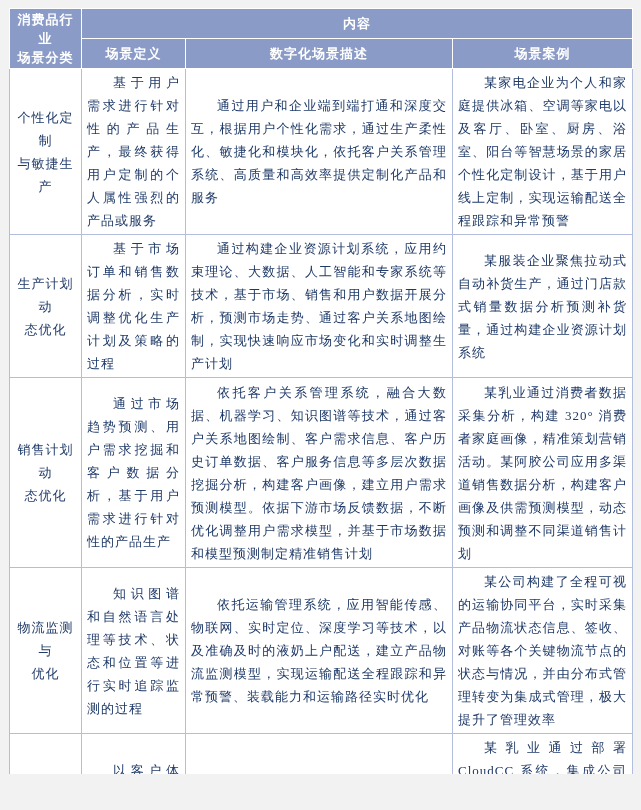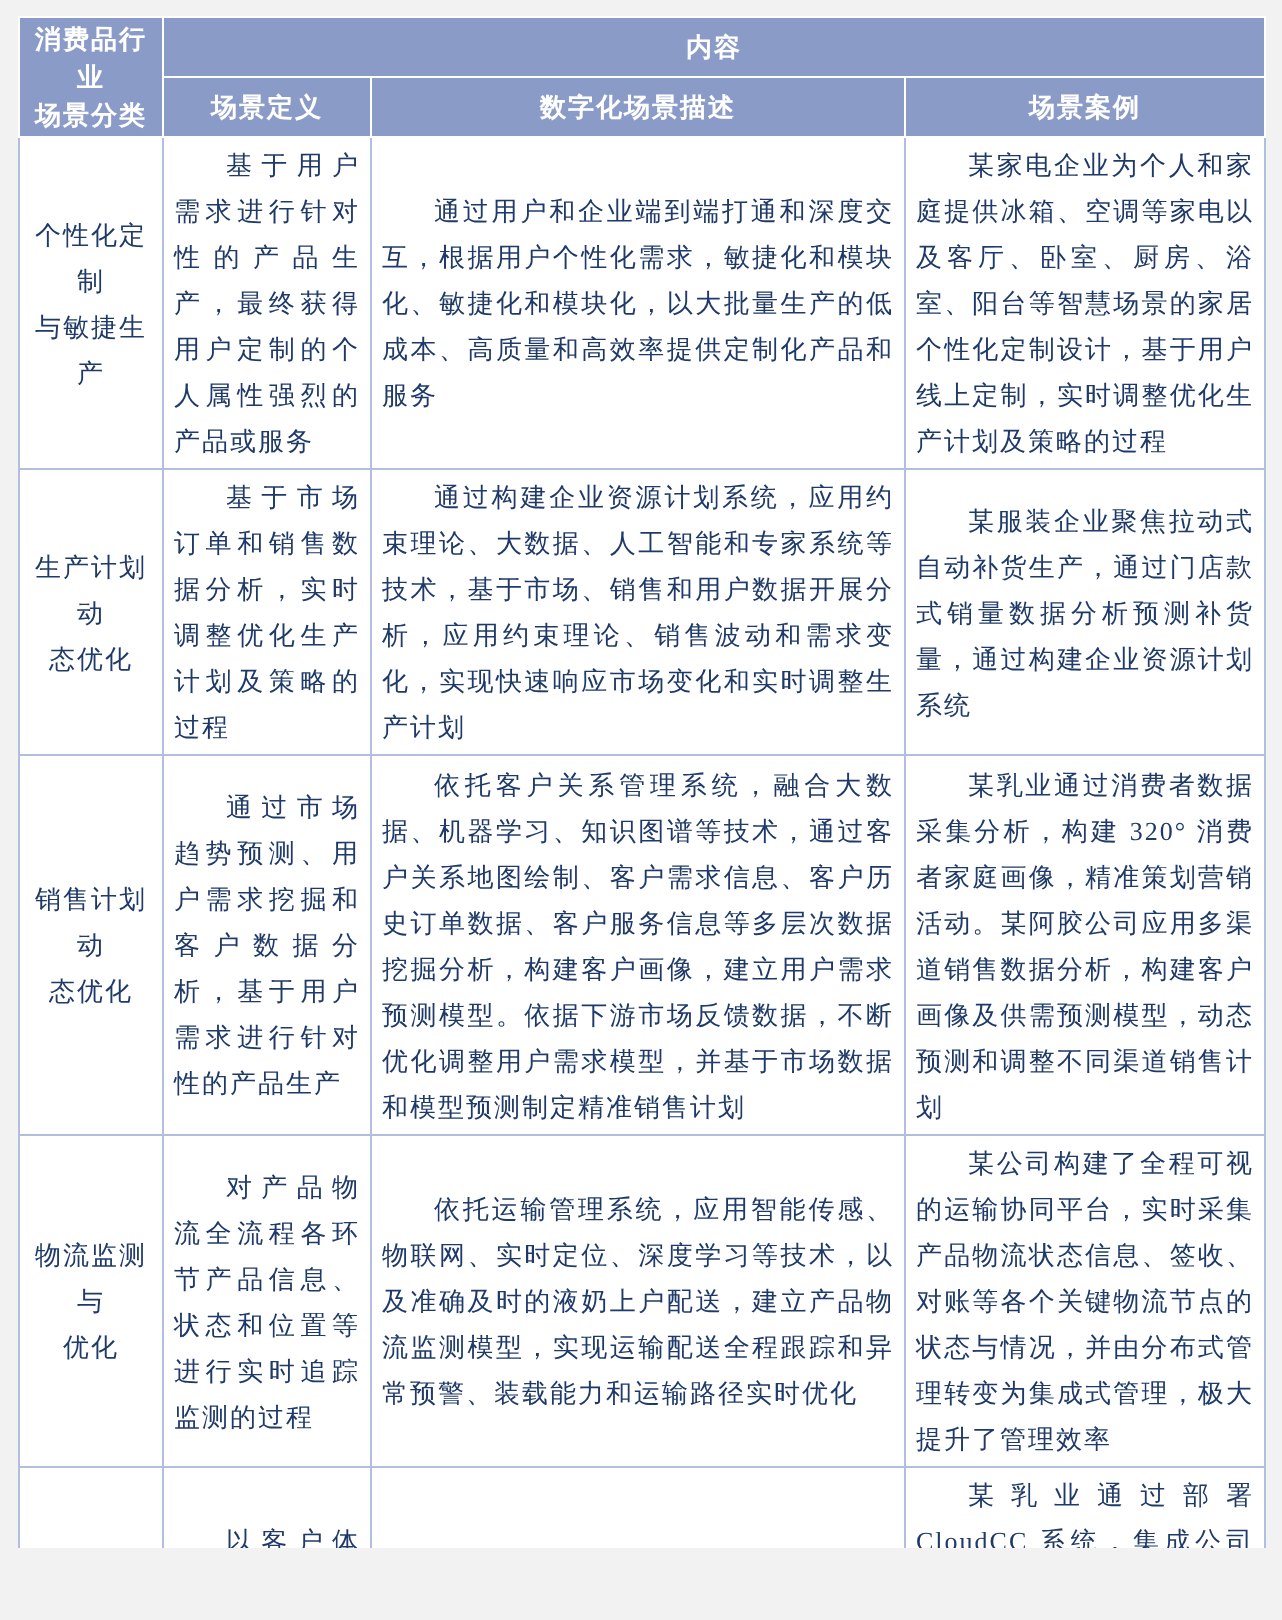--- a/index.html
+++ b/index.html
@@ -93,41 +93,41 @@
         <th>场景定义</th>
         <th>数字化场景描述</th>
         <th>场景案例</th>
       </tr>
     </thead>
     <tbody>
       <tr class="r1">
         <td class="cat">个性化定制
 与敏捷生产</td>
         <td class="def">基于用户需求进行针对性的产品生产，最终获得用户定制的个人属性强烈的产品或服务</td>
-        <td class="desc">通过用户和企业端到端打通和深度交互，根据用户个性化需求，敏捷化和模块化、敏捷化和模块化，以大批量生产的低成本、高质量和高效率提供定制化产品和服务</td>
-        <td class="case">某家电企业为个人和家庭提供冰箱、空调等家电以及客厅、卧室、厨房、浴室、阳台等智慧场景的家居个性化定制设计，基于用户线上定制，实时调整优化生产计划及策略的过程</td>
+        <td class="desc">通过用户和企业端到端打通和深度交互，根据用户个性化需求，通过生产柔性化、敏捷化和模块化，依托客户关系管理系统、高质量和高效率提供定制化产品和服务</td>
+        <td class="case">某家电企业为个人和家庭提供冰箱、空调等家电以及客厅、卧室、厨房、浴室、阳台等智慧场景的家居个性化定制设计，基于用户线上定制，实现运输配送全程跟踪和异常预警</td>
       </tr>
       <tr class="r2">
         <td class="cat">生产计划动
 态优化</td>
         <td class="def">基于市场订单和销售数据分析，实时调整优化生产计划及策略的过程</td>
-        <td class="desc">通过构建企业资源计划系统，应用约束理论、大数据、人工智能和专家系统等技术，基于市场、销售和用户数据开展分析，应用约束理论、销售波动和需求变化，实现快速响应市场变化和实时调整生产计划</td>
+        <td class="desc">通过构建企业资源计划系统，应用约束理论、大数据、人工智能和专家系统等技术，基于市场、销售和用户数据开展分析，预测市场走势、通过客户关系地图绘制，实现快速响应市场变化和实时调整生产计划</td>
         <td class="case">某服装企业聚焦拉动式自动补货生产，通过门店款式销量数据分析预测补货量，通过构建企业资源计划系统</td>
       </tr>
       <tr class="r3">
         <td class="cat">销售计划动
 态优化</td>
         <td class="def">通过市场趋势预测、用户需求挖掘和客户数据分析，基于用户需求进行针对性的产品生产</td>
         <td class="desc">依托客户关系管理系统，融合大数据、机器学习、知识图谱等技术，通过客户关系地图绘制、客户需求信息、客户历史订单数据、客户服务信息等多层次数据挖掘分析，构建客户画像，建立用户需求预测模型。依据下游市场反馈数据，不断优化调整用户需求模型，并基于市场数据和模型预测制定精准销售计划</td>
         <td class="case">某乳业通过消费者数据采集分析，构建 320° 消费者家庭画像，精准策划营销活动。某阿胶公司应用多渠道销售数据分析，构建客户画像及供需预测模型，动态预测和调整不同渠道销售计划</td>
       </tr>
       <tr class="r4">
         <td class="cat">物流监测与
 优化</td>
-        <td class="def">对产品物流全流程各环节产品信息、状态和位置等进行实时追踪监测的过程</td>
+        <td class="def">知识图谱和自然语言处理等技术、状态和位置等进行实时追踪监测的过程</td>
         <td class="desc">依托运输管理系统，应用智能传感、物联网、实时定位、深度学习等技术，以及准确及时的液奶上户配送，建立产品物流监测模型，实现运输配送全程跟踪和异常预警、装载能力和运输路径实时优化</td>
         <td class="case">某公司构建了全程可视的运输协同平台，实时采集产品物流状态信息、签收、对账等各个关键物流节点的状态与情况，并由分布式管理转变为集成式管理，极大提升了管理效率</td>
       </tr>
       <tr class="r5">
         <td class="cat">主动式
 客户服务</td>
         <td class="def">以客户体验为中心，实现个性化服务需求的精准响应，帮助客户更好地使用产品</td>
         <td class="desc">通过建立客户关系管理系统，集成大数据、知识图谱和自然语言处理等技术，实现客户需求反馈实时分析、精细化管理，提供主动式客户服务推送</td>
         <td class="case">某乳业通过部署 CloudCC 系统，集成公司各系统，实时对客户数据进行汇总分析，实现客服和终端消费者的全过程管理，让客服人员完美地对消费者的问题答疑，以及准确及时的液奶上户配送，有效提高消费者粘性</td>
       </tr>

